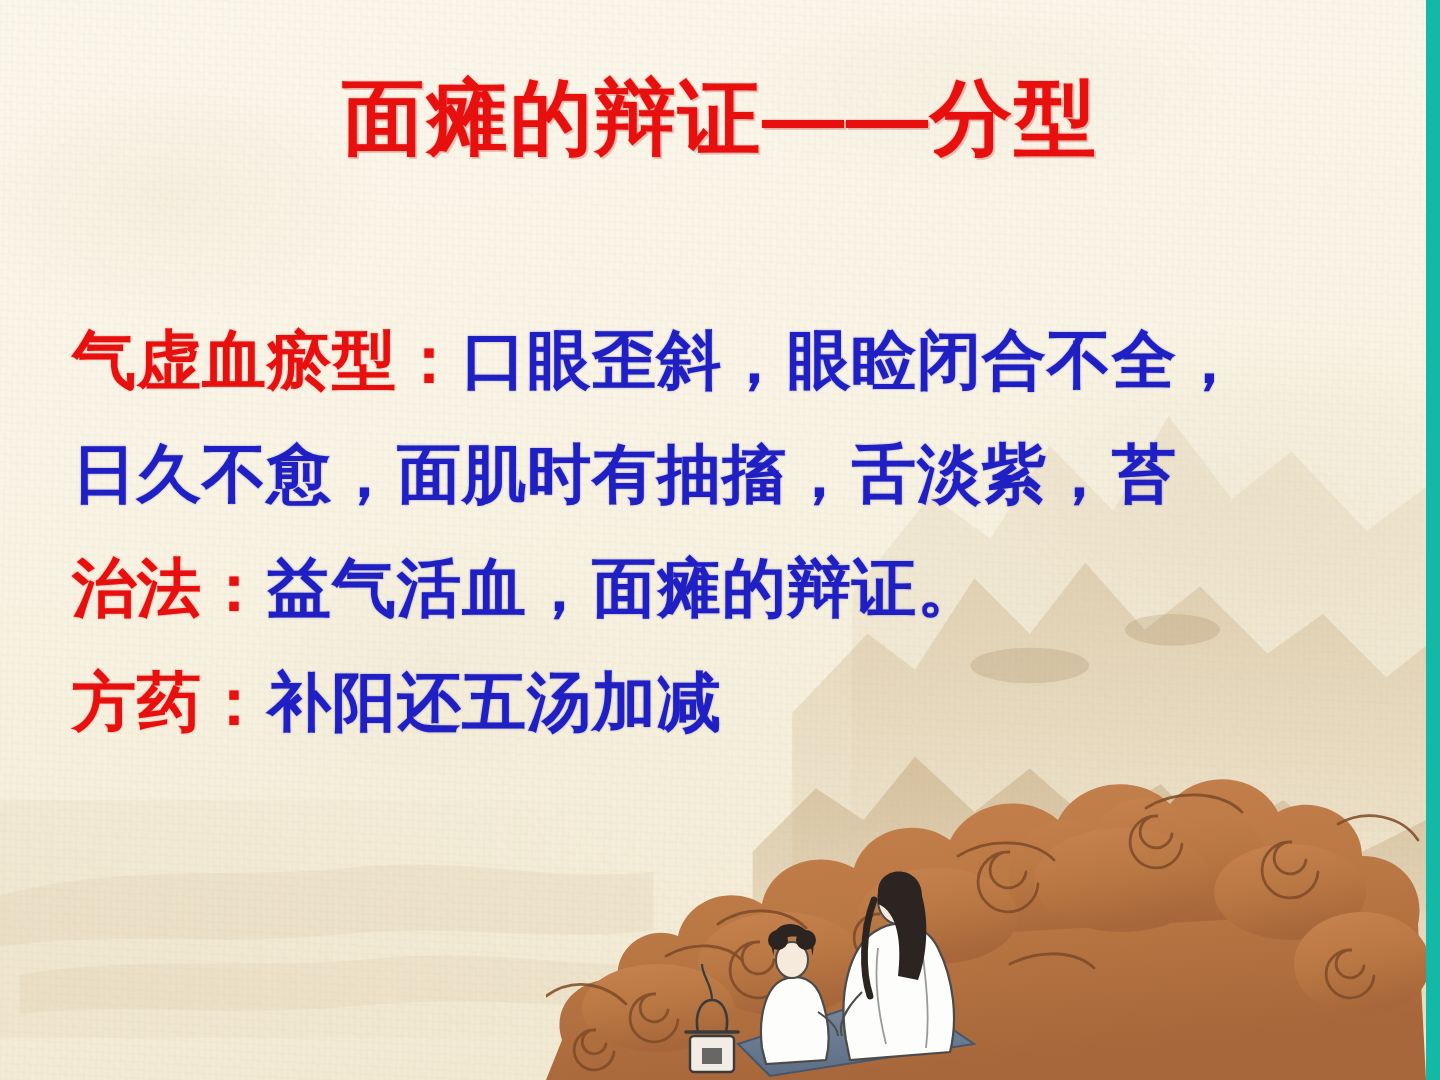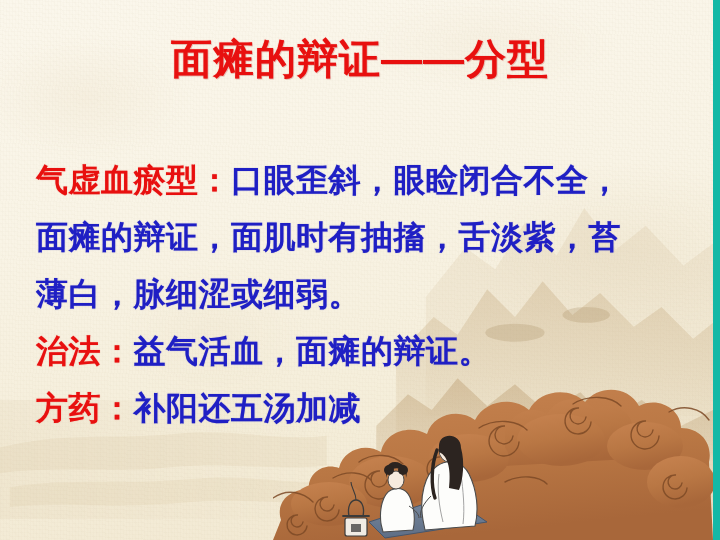--- a/index.html
+++ b/index.html
@@ -260,26 +260,23 @@
 
   <div class="title">面瘫的辩证——分型</div>
 
   <div class="body-block">
 
     <div class="line">
       <span class="red">气虚血瘀型：</span><span class="blue">口眼歪斜，眼睑闭合不全，</span>
     </div>
 
     <div class="line">
-      <span class="blue">面瘫的辩证，面肌时有抽搐，舌淡紫，苔</span>
-    </div>
-
-    <div class="line">
-      <span class="blue">薄白，脉细涩或细弱。</span>
-    </div>
+      <span class="blue">日久不愈，面肌时有抽搐，舌淡紫，苔</span>
+    </div>
+
 
     <div class="line">
       <span class="red">治法：</span><span class="blue">益气活血，面瘫的辩证。</span>
     </div>
 
     <div class="line">
       <span class="red">方药：</span><span class="blue">补阳还五汤加减</span>
     </div>
 
   </div>

